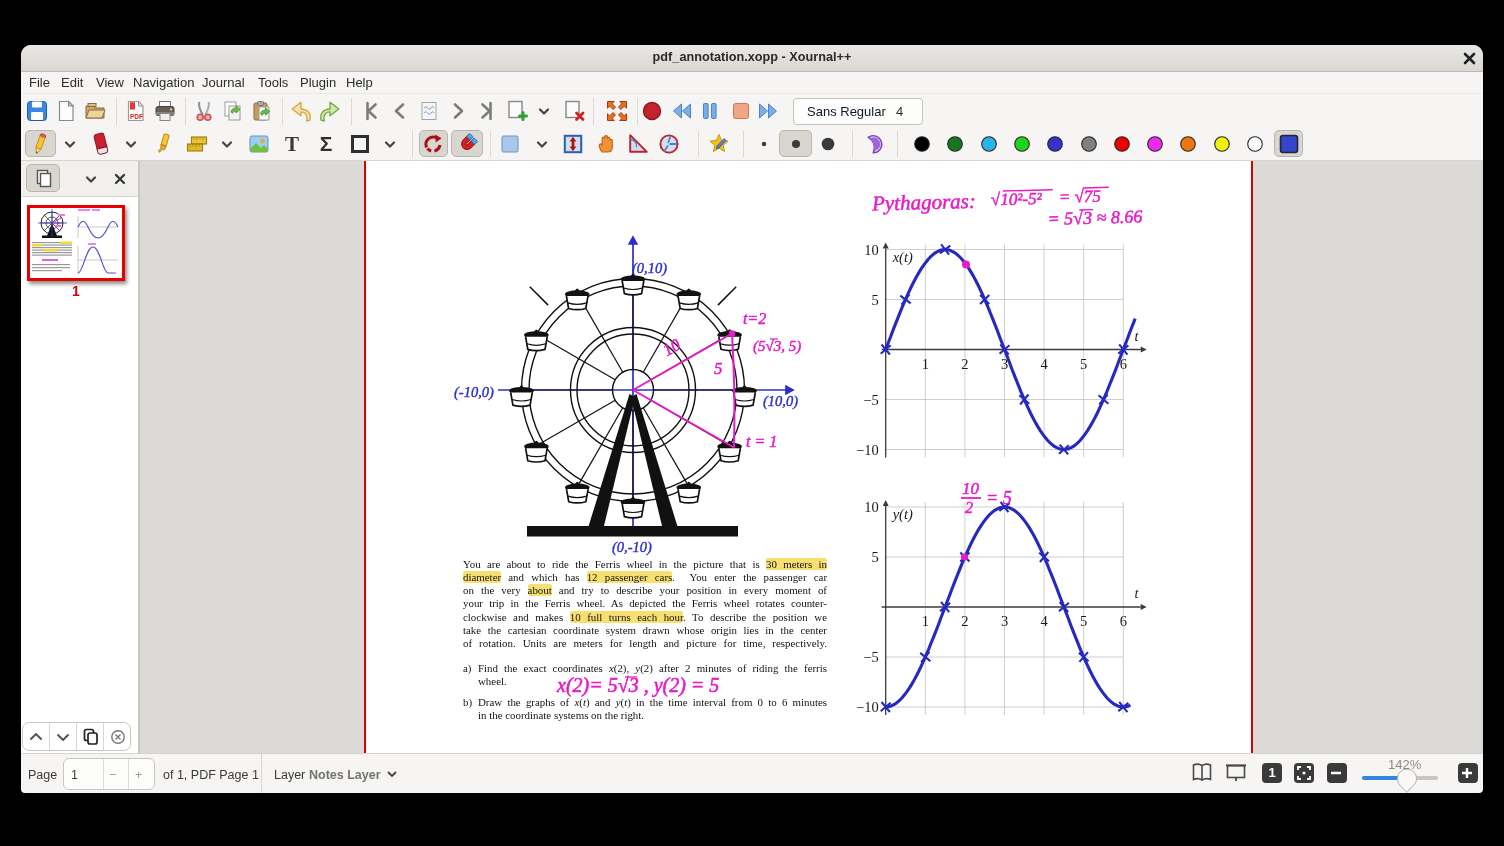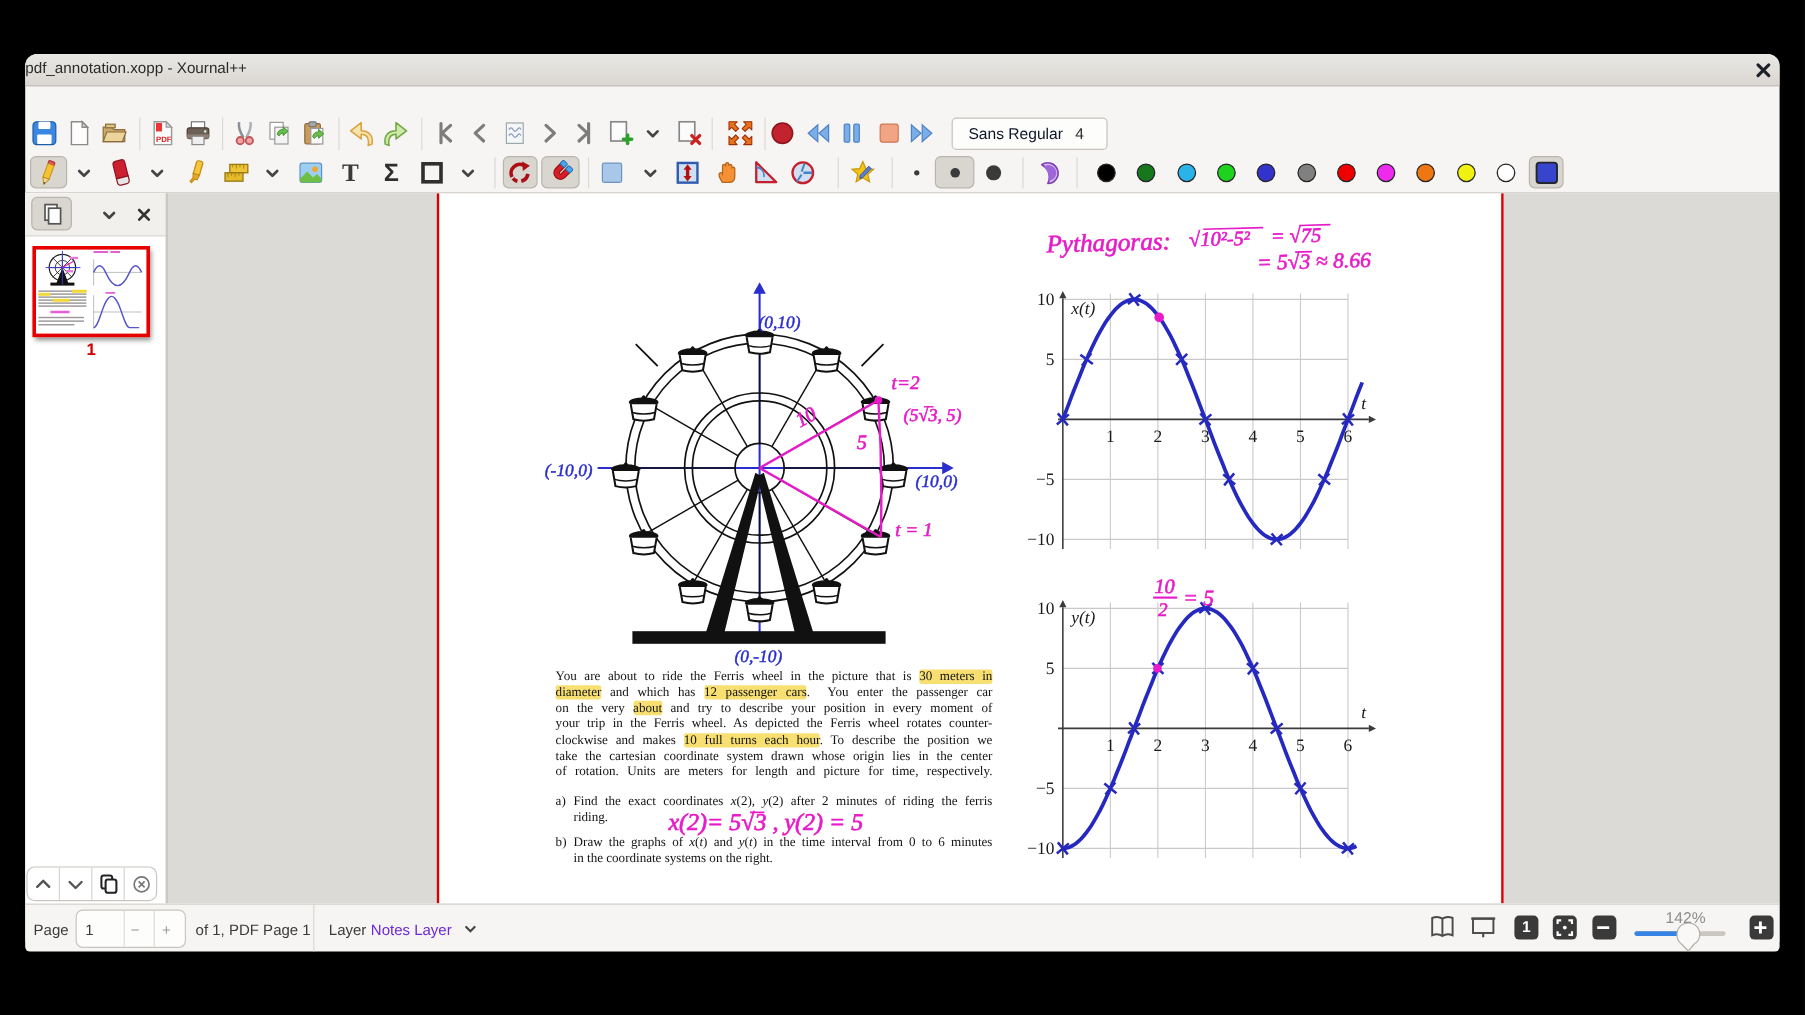--- a/index.html
+++ b/index.html
@@ -1,17 +1,17 @@
 <!DOCTYPE html>
 <html><head><meta charset="utf-8"><style>
 *{margin:0;padding:0;box-sizing:border-box}
 html,body{width:1504px;height:846px;background:#000;font-family:"Liberation Sans",sans-serif;position:relative;overflow:hidden}
 #win{position:absolute;left:21px;top:45px;width:1462px;height:748px;background:#f6f5f3;border-radius:10px 10px 4px 4px;overflow:hidden}
 .tbar{position:absolute;left:0;top:0;width:100%;height:27px;background:linear-gradient(#eae8e5,#dad7d2);border-bottom:1px solid #bcb8b2}
-.title{position:absolute;left:0;right:0;top:5px;font-size:12.7px;font-weight:normal;color:#2b2b2b}
+.title{position:absolute;left:0;right:0;top:5px;text-align:center;font-size:12.7px;font-weight:bold;color:#2b2b2b}
 .menubar{position:absolute;left:0;top:27px;width:100%;height:22px;background:#f6f5f3;border-bottom:1px solid #eceae7}
 .mi{position:absolute;top:3px;font-size:13px;color:#2c2c2c}
 .vsep1{position:absolute;top:53px;width:1px;height:27px;background:#dcd9d4}
 .vsep2{position:absolute;top:86px;width:1px;height:26px;background:#dcd9d4}
 .pressed{position:absolute;background:#d9d5cf;border:1px solid #b8b4ae;border-radius:5px}
 .sidebar{position:absolute;left:0;top:116px;width:117px;height:592px;background:#fff}
 .sbtop{position:absolute;left:0;top:0;width:117px;height:36px;background:#f2f0ed;border-bottom:1px solid #dbd8d4}
 .sbsep{position:absolute;left:117px;top:116px;width:2px;height:592px;background:#cbc8c3}
 .canvas{position:absolute;left:119px;top:116px;width:1343px;height:592px;background:#dcdad6;overflow:hidden}
 .page{position:absolute;left:224px;top:0;width:889px;height:592px;background:#fff;border-left:2px solid #db0000;border-right:2px solid #db0000}
@@ -22,20 +22,30 @@
 .jl{text-align:justify;text-align-last:justify}
 .hl{background:rgba(246,219,88,0.85);border-radius:2px}
 </style></head><body>
 <div id="win">
 <div class="tbar">
       <div class="title">pdf_annotation.xopp - Xournal++</div>
 <svg style="position:absolute;right:6px;top:6px" width="15" height="15" viewBox="0 0 15 15">
         <path d="M3 3 L12 12 M12 3 L3 12" stroke="#1d2228" stroke-width="2.6" stroke-linecap="round"></path>
       </svg>
 </div>
+<div class="menubar">
+      <span class="mi" style="left:8px">File</span>
+      <span class="mi" style="left:40px">Edit</span>
+      <span class="mi" style="left:75px">View</span>
+      <span class="mi" style="left:112px">Navigation</span>
+      <span class="mi" style="left:181px">Journal</span>
+      <span class="mi" style="left:237px">Tools</span>
+      <span class="mi" style="left:279px">Plugin</span>
+      <span class="mi" style="left:325px">Help</span>
+    </div>
     <svg style="position:absolute;left:4.0px;top:54.0px" width="24" height="24" viewBox="0 0 24 24">
       <rect x="2.5" y="2.5" width="19" height="19" rx="3" fill="#3987e0" stroke="#1f5ca8"></rect>
 <rect x="7" y="2.5" width="10" height="6" rx="1" fill="#fff"></rect>
       <rect x="6" y="13" width="12" height="8" rx="1" fill="#fff"></rect>
     </svg>
     <svg style="position:absolute;left:33.0px;top:54.0px" width="24" height="24" viewBox="0 0 24 24">
       <path d="M5.5 2.5 h9 l4.5 4.5 v14.5 h-13.5 z" fill="#fcfcfc" stroke="#8a8a8a" stroke-width="1.2"></path>
 <path d="M14.5 2.5 v4.5 h4.5 z" fill="#d8d8d8" stroke="#8a8a8a" stroke-width="1.2"></path>
     </svg>
     <svg style="position:absolute;left:62.0px;top:54.0px" width="24" height="24" viewBox="0 0 24 24">
@@ -681,41 +691,41 @@
 <div class="jl"><span class="hl">diameter</span> and which has <span class="hl">12 passenger cars</span>. &nbsp;You enter the passenger car</div>
 <div class="jl">on the very <span class="hl">about</span> and try to describe your position in every moment of</div>
 <div class="jl">your trip in the Ferris wheel. As depicted the Ferris wheel rotates counter-</div>
 <div class="jl">clockwise and makes <span class="hl">10 full turns each hour</span>. To describe the position we</div>
 <div class="jl">take the cartesian coordinate system drawn whose origin lies in the center</div>
 <div class="jl">of rotation. Units are meters for length and picture for time, respectively.</div>
 </div>
         <div class="para" style="left:97px;top:501px;width:364px">
           <span style="position:absolute;left:0">a)</span>
 <div class="jl" style="margin-left:15px">Find the exact coordinates <i>x</i>(2), <i>y</i>(2) after 2 minutes of riding the ferris</div>
-<div style="margin-left:15px">riding.</div>
+<div style="margin-left:15px">wheel.</div>
         </div>
         <div class="para" style="left:97px;top:535px;width:364px">
           <span style="position:absolute;left:0">b)</span>
 <div class="jl" style="margin-left:15px">Draw the graphs of <i>x</i>(<i>t</i>) and <i>y</i>(<i>t</i>) in the time interval from 0 to 6 minutes</div>
 <div style="margin-left:15px">in the coordinate systems on the right.</div>
         </div>
       </div>
     </div>
     <div class="statusbar">
       <span class="sbtxt" style="left:7px">Page</span>
       <div style="position:absolute;left:42px;top:4px;width:92px;height:32px;background:#fdfdfc;border:1px solid #c9c5c0;border-radius:6px"></div>
       <span class="sbtxt" style="left:50px">1</span>
       <div style="position:absolute;left:82px;top:5px;width:1px;height:30px;background:#dedbd6"></div>
       <div style="position:absolute;left:107px;top:5px;width:1px;height:30px;background:#dedbd6"></div>
       <span class="sbtxt" style="left:88px;color:#9a9a9a">−</span>
       <span class="sbtxt" style="left:114px;color:#9a9a9a">+</span>
       <span class="sbtxt" style="left:142px">of 1, PDF Page 1</span>
       <div style="position:absolute;left:240px;top:0px;width:1px;height:40px;background:#dad7d2"></div>
       <span class="sbtxt" style="left:253px">Layer</span>
-      <span class="sbtxt" style="left:288px;font-weight:normal;color:#6d28d9">Notes Layer</span>
+      <span class="sbtxt" style="left:288px;font-weight:bold;color:#737373">Notes Layer</span>
       <svg style="position:absolute;left:364.0px;top:13.0px" width="14" height="14" viewBox="0 0 14 14">
         <path d="M3.5 5.5 L7 9 L10.5 5.5" stroke="#444" stroke-width="1.8" fill="none" stroke-linecap="round"></path>
       </svg>
       <svg style="position:absolute;left:1169.0px;top:7.0px" width="24" height="24" viewBox="0 0 24 24">
         <path d="M12 4.5 c-2.5-1.6-6-1.6-8.5-0.5 v14.5 c2.5-1.1 6-1.1 8.5 0.5 c2.5-1.6 6-1.6 8.5-0.5 v-14.5 c-2.5-1.1-6-1.1-8.5 0.5 z M12 4.5 v14.5" fill="none" stroke="#4a4a4a" stroke-width="1.6"></path>
       </svg>
       <svg style="position:absolute;left:1203.0px;top:7.0px" width="24" height="24" viewBox="0 0 24 24">
         <rect x="3.5" y="4.5" width="17" height="12" fill="none" stroke="#4a4a4a" stroke-width="1.6"></rect>
 <path d="M2 4.5 h20 M12 16.5 v3.5" stroke="#4a4a4a" stroke-width="1.8"></path>
       </svg>

